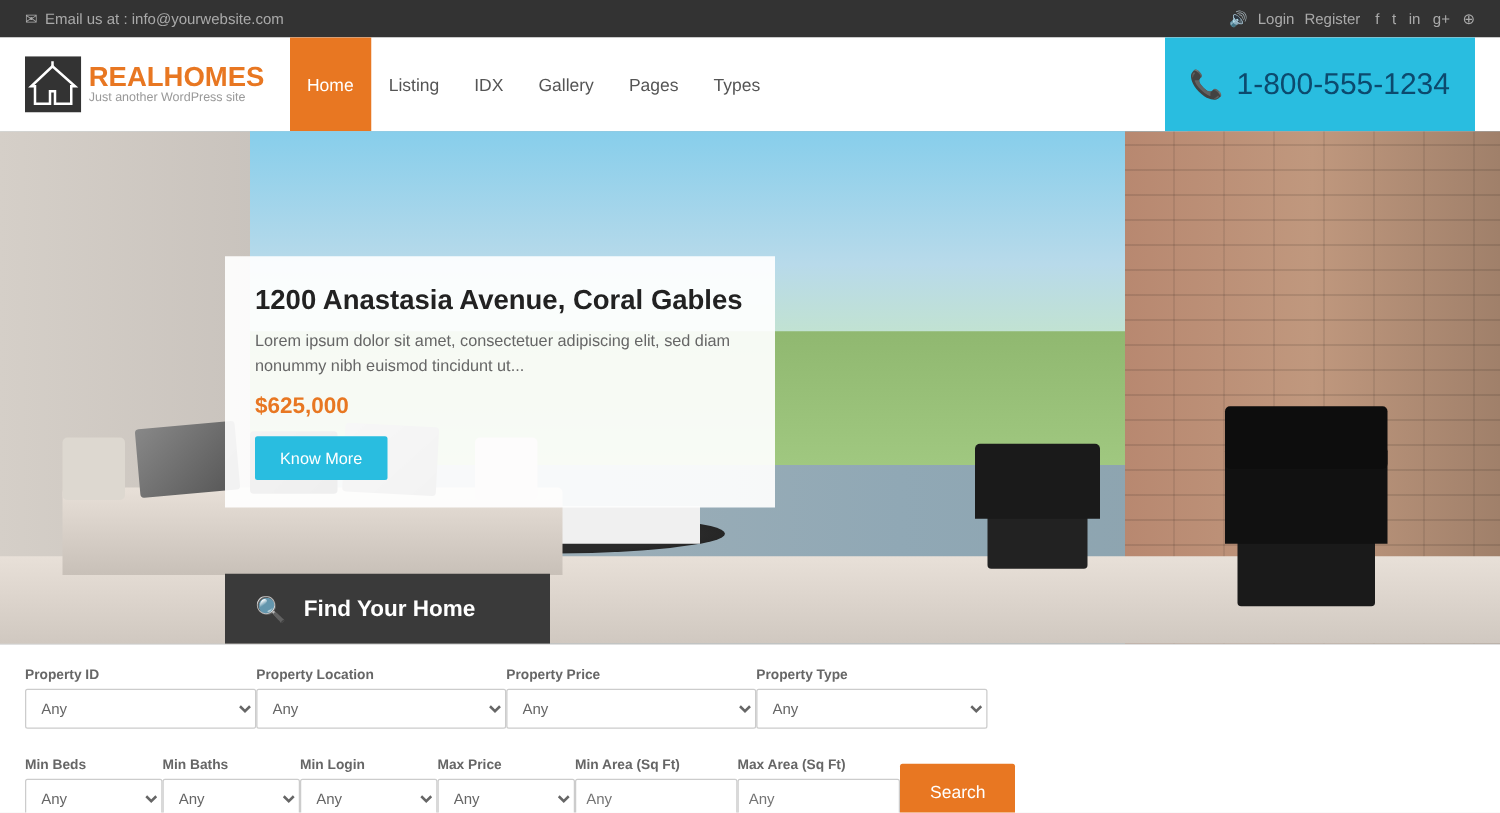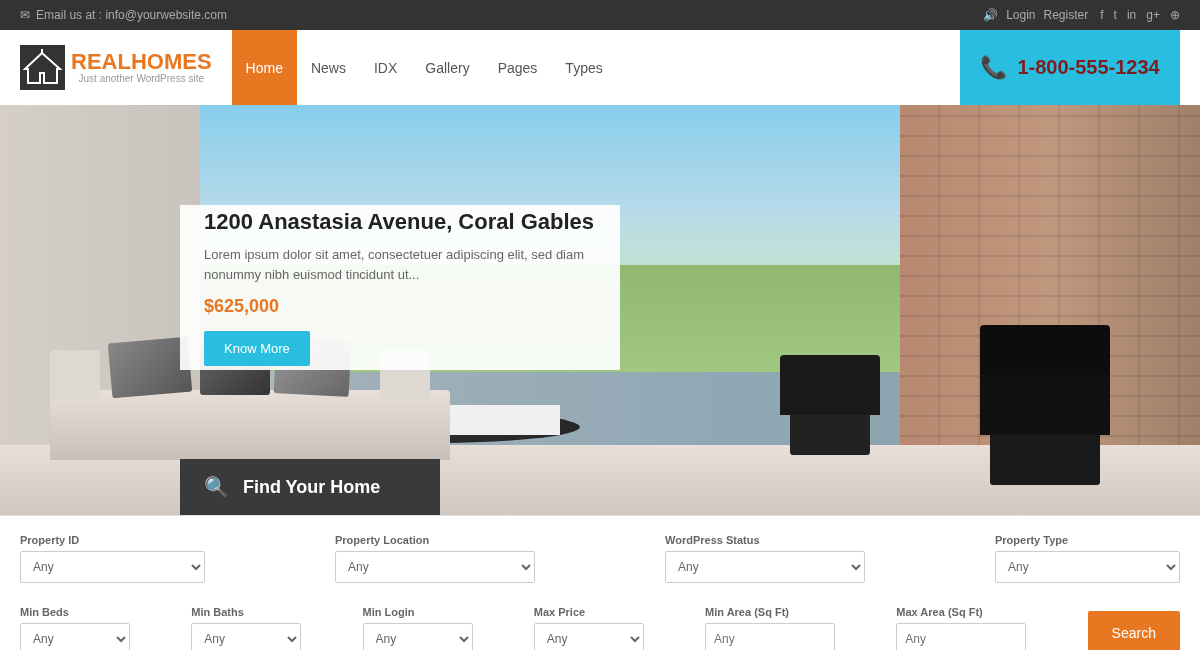--- a/index.html
+++ b/index.html
@@ -34,21 +34,21 @@
     .logo {
       display: flex;
       align-items: center;
       gap: 6px;
       min-width: 170px;
     }
     .logo-icon {
       width: 45px;
       height: 45px;
     }
-    .logo-text { display: flex; flex-direction: column; text-align: center; }
+    .logo-text { display: flex; flex-direction: column; }
     .logo-name { font-size: 22px; font-weight: bold; color: #333; line-height: 1; }
     .logo-name span { color: #e87722; }
     .logo-tagline { font-size: 10px; color: #999; }
 
     
     .nav {
       display: flex;
       align-items: center;
       flex: 1;
       gap: 0;
@@ -74,21 +74,21 @@
       color: #fff;
       display: flex;
       align-items: center;
       gap: 10px;
       padding: 0 20px;
       height: 75px;
       min-width: 220px;
       margin-left: auto;
     }
     .phone-bar .phone-icon { font-size: 22px; }
-    .phone-bar .phone-number { font-size: 20px; font-weight: bold; color: #7f1d1d; }
+    .phone-bar .phone-number { font-size: 24px; font-weight: normal; color: #0c4a6e; }
 
     
     .hero {
       position: relative;
       width: 1200px;
       height: 410px;
       background: linear-gradient(to right, #c8d4d8 0%, #a0b0b8 30%, #90a8b5 60%, #8a9fa8 100%);
       overflow: hidden;
     }
 
@@ -131,21 +131,21 @@
       height: 65%;
       background: linear-gradient(to bottom, #87ceeb, #b0d8ea, #d0e8d0 80%, #90b090);
     }
 
     
     .property-box {
       position: absolute;
       top: 100px;
       left: 180px;
       background: rgba(255,255,255,0.92);
-      padding: 4px 24px;
+      padding: 22px 24px;
       max-width: 440px;
     }
     .property-address {
       font-size: 22px;
       font-weight: bold;
       color: #222;
       margin-bottom: 10px;
     }
     .property-desc {
       font-size: 13px;
@@ -188,24 +188,22 @@
     .search-bar .search-text { font-size: 18px; font-weight: bold; }
 
     
     .search-filters {
       background: #fff;
       padding: 18px 20px 14px;
       border-top: 1px solid #e0e0e0;
     }
     .filter-row {
       display: flex;
-      gap: 14px;
       align-items: flex-start;
       margin-bottom: 12px;
-      justify-content: space-between;
     }
     .filter-group {
       display: flex;
       flex-direction: column;
       gap: 5px;
     }
     .filter-group label {
       font-size: 11px;
       color: #666;
       font-weight: bold;
@@ -292,21 +290,21 @@
     <div class="logo-text">
       <div class="logo-name">
         <span style="color:#e87722">REAL</span><span>HOMES</span>
       </div>
       <div class="logo-tagline">Just another WordPress site</div>
     </div>
   </div>
 
   <nav class="nav">
     <a href="#" class="active">Home</a>
-    <a href="#">News</a>
+    <a href="#">Listing</a>
     <a href="#">IDX</a>
     <a href="#">Gallery</a>
     <a href="#">Pages</a>
     <a href="#">Types</a>
   </nav>
 
   <div class="phone-bar">
     <span class="phone-icon">📞</span>
     <span class="phone-number">1-800-555-1234</span>
   </div>
@@ -372,21 +370,21 @@
         <option>Any</option>
       </select>
     </div>
     <div class="filter-group wide">
       <label>Property Location</label>
       <select style="width:200px;">
         <option>Any</option>
       </select>
     </div>
     <div class="filter-group wide">
-      <label>WordPress Status</label>
+      <label>Property Price</label>
       <select style="width:200px;">
         <option>Any</option>
       </select>
     </div>
     <div class="filter-group wide">
       <label>Property Type</label>
       <select style="width:185px;">
         <option>Any</option>
       </select>
     </div>

